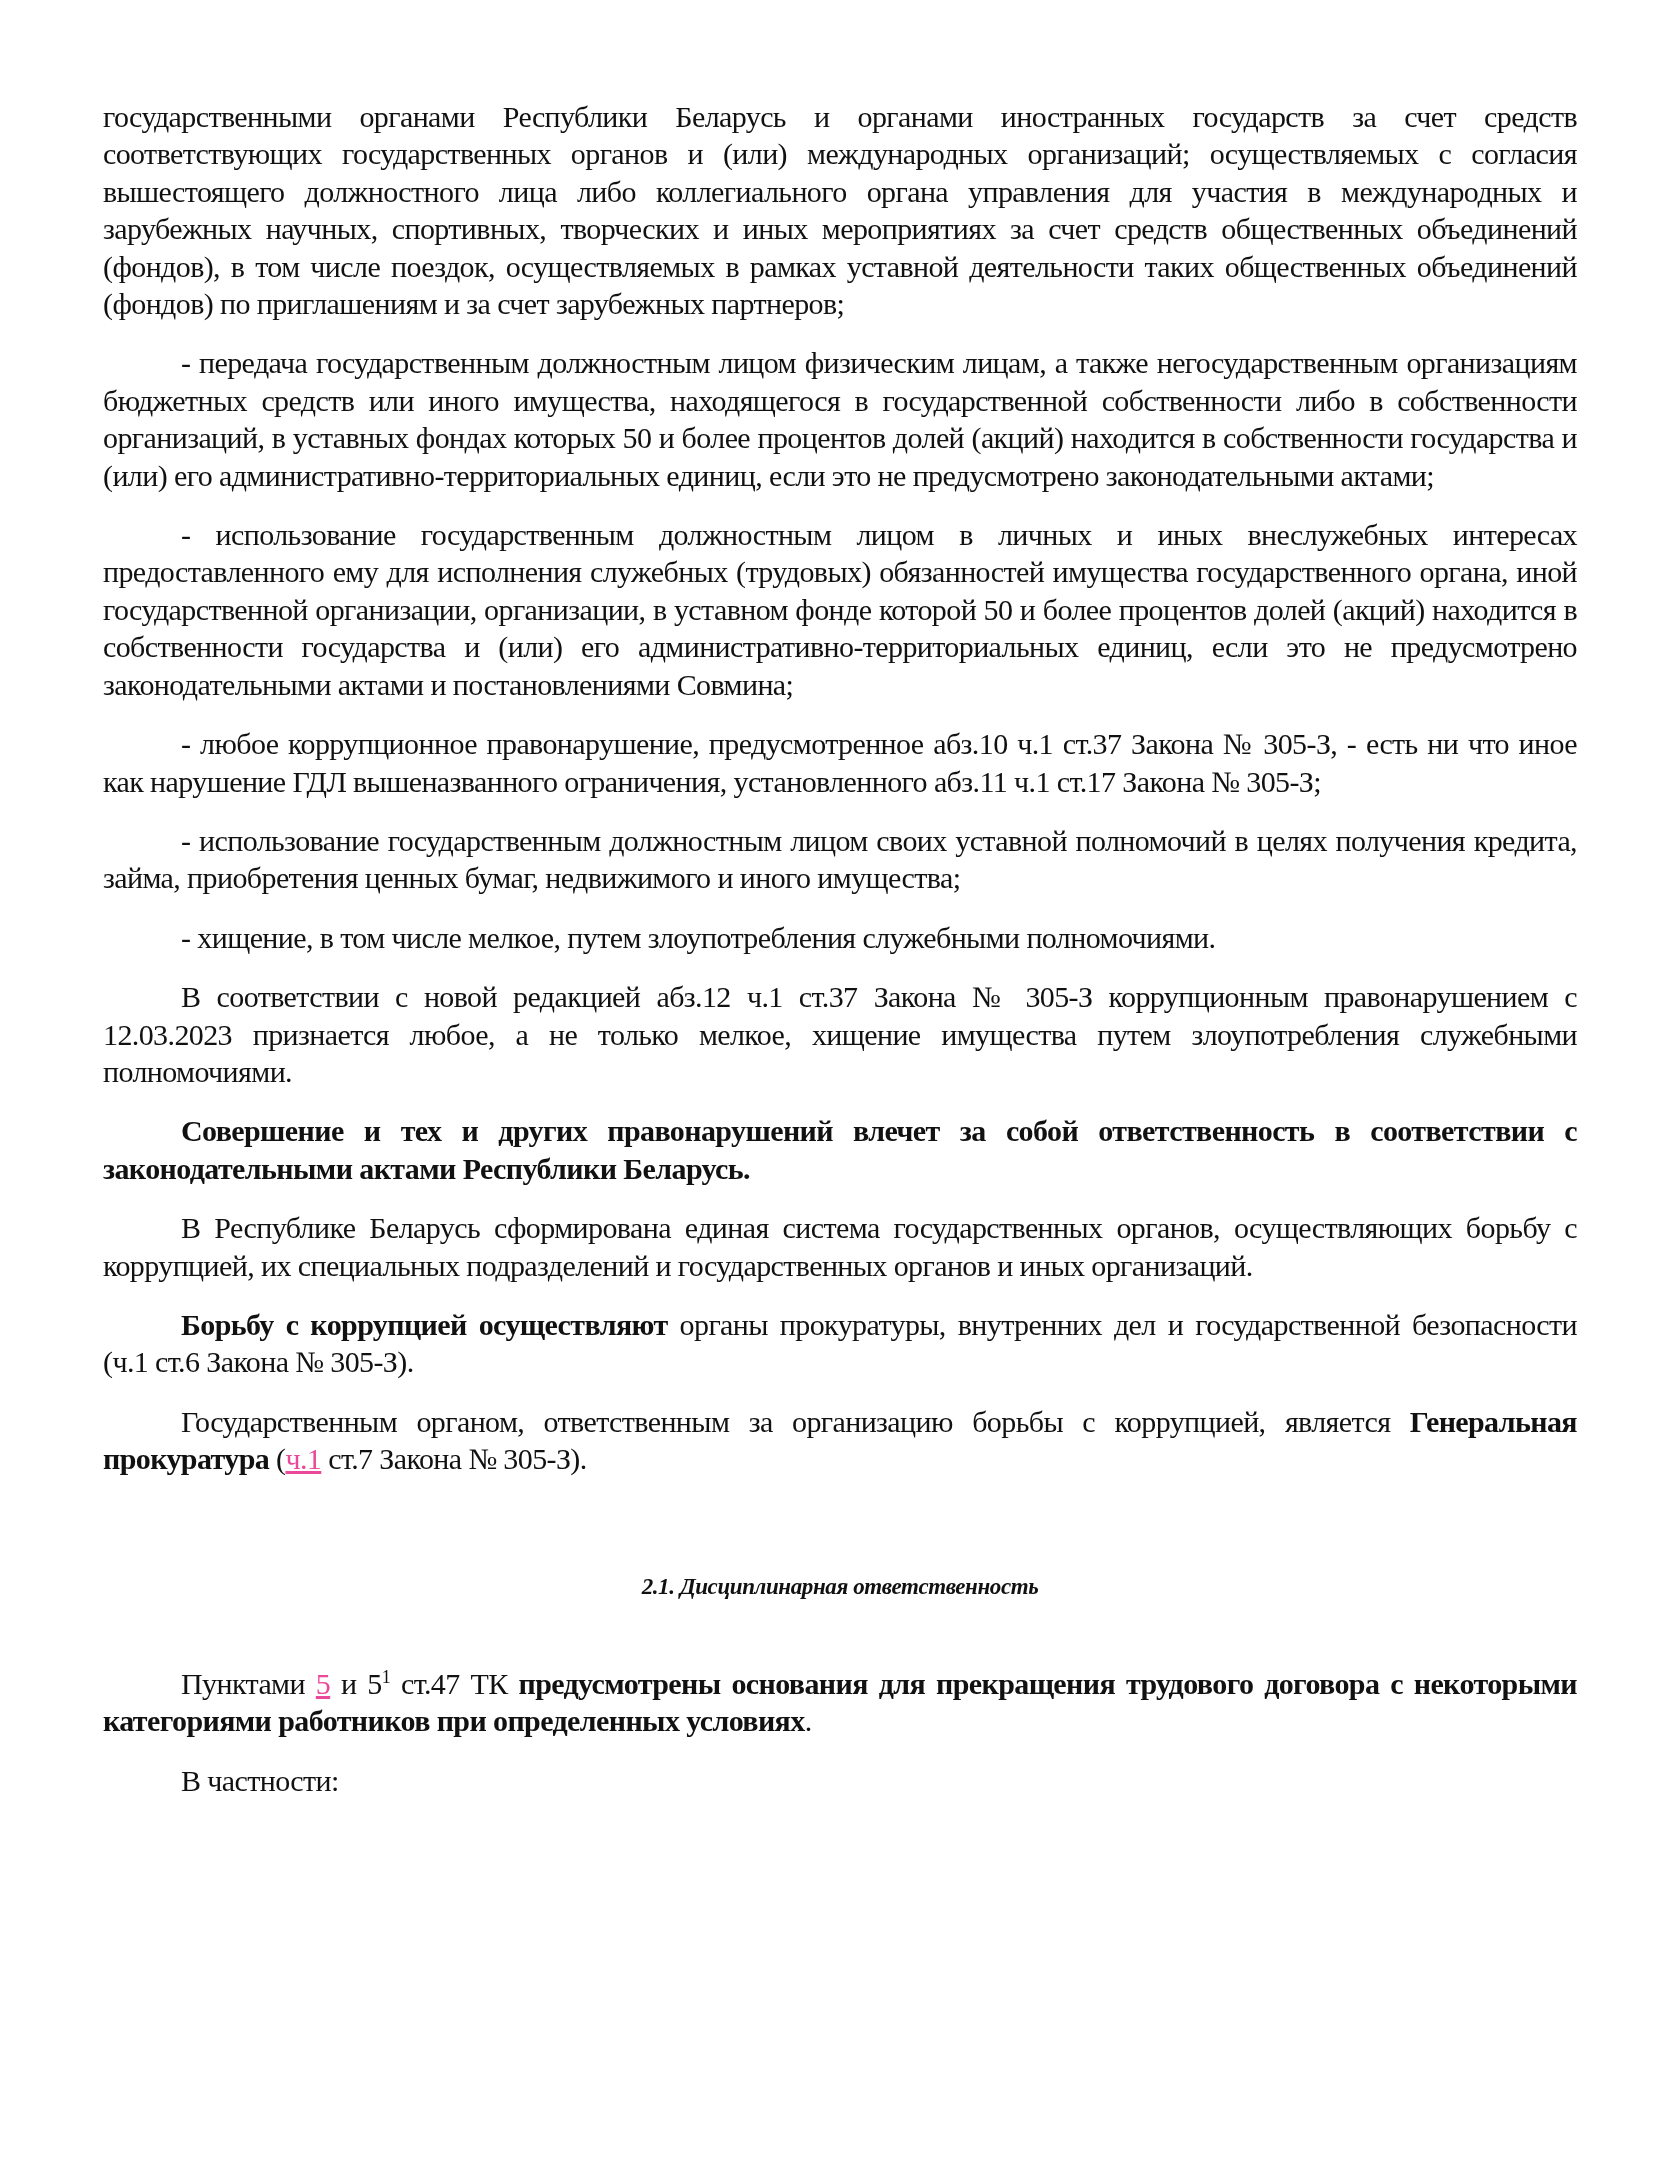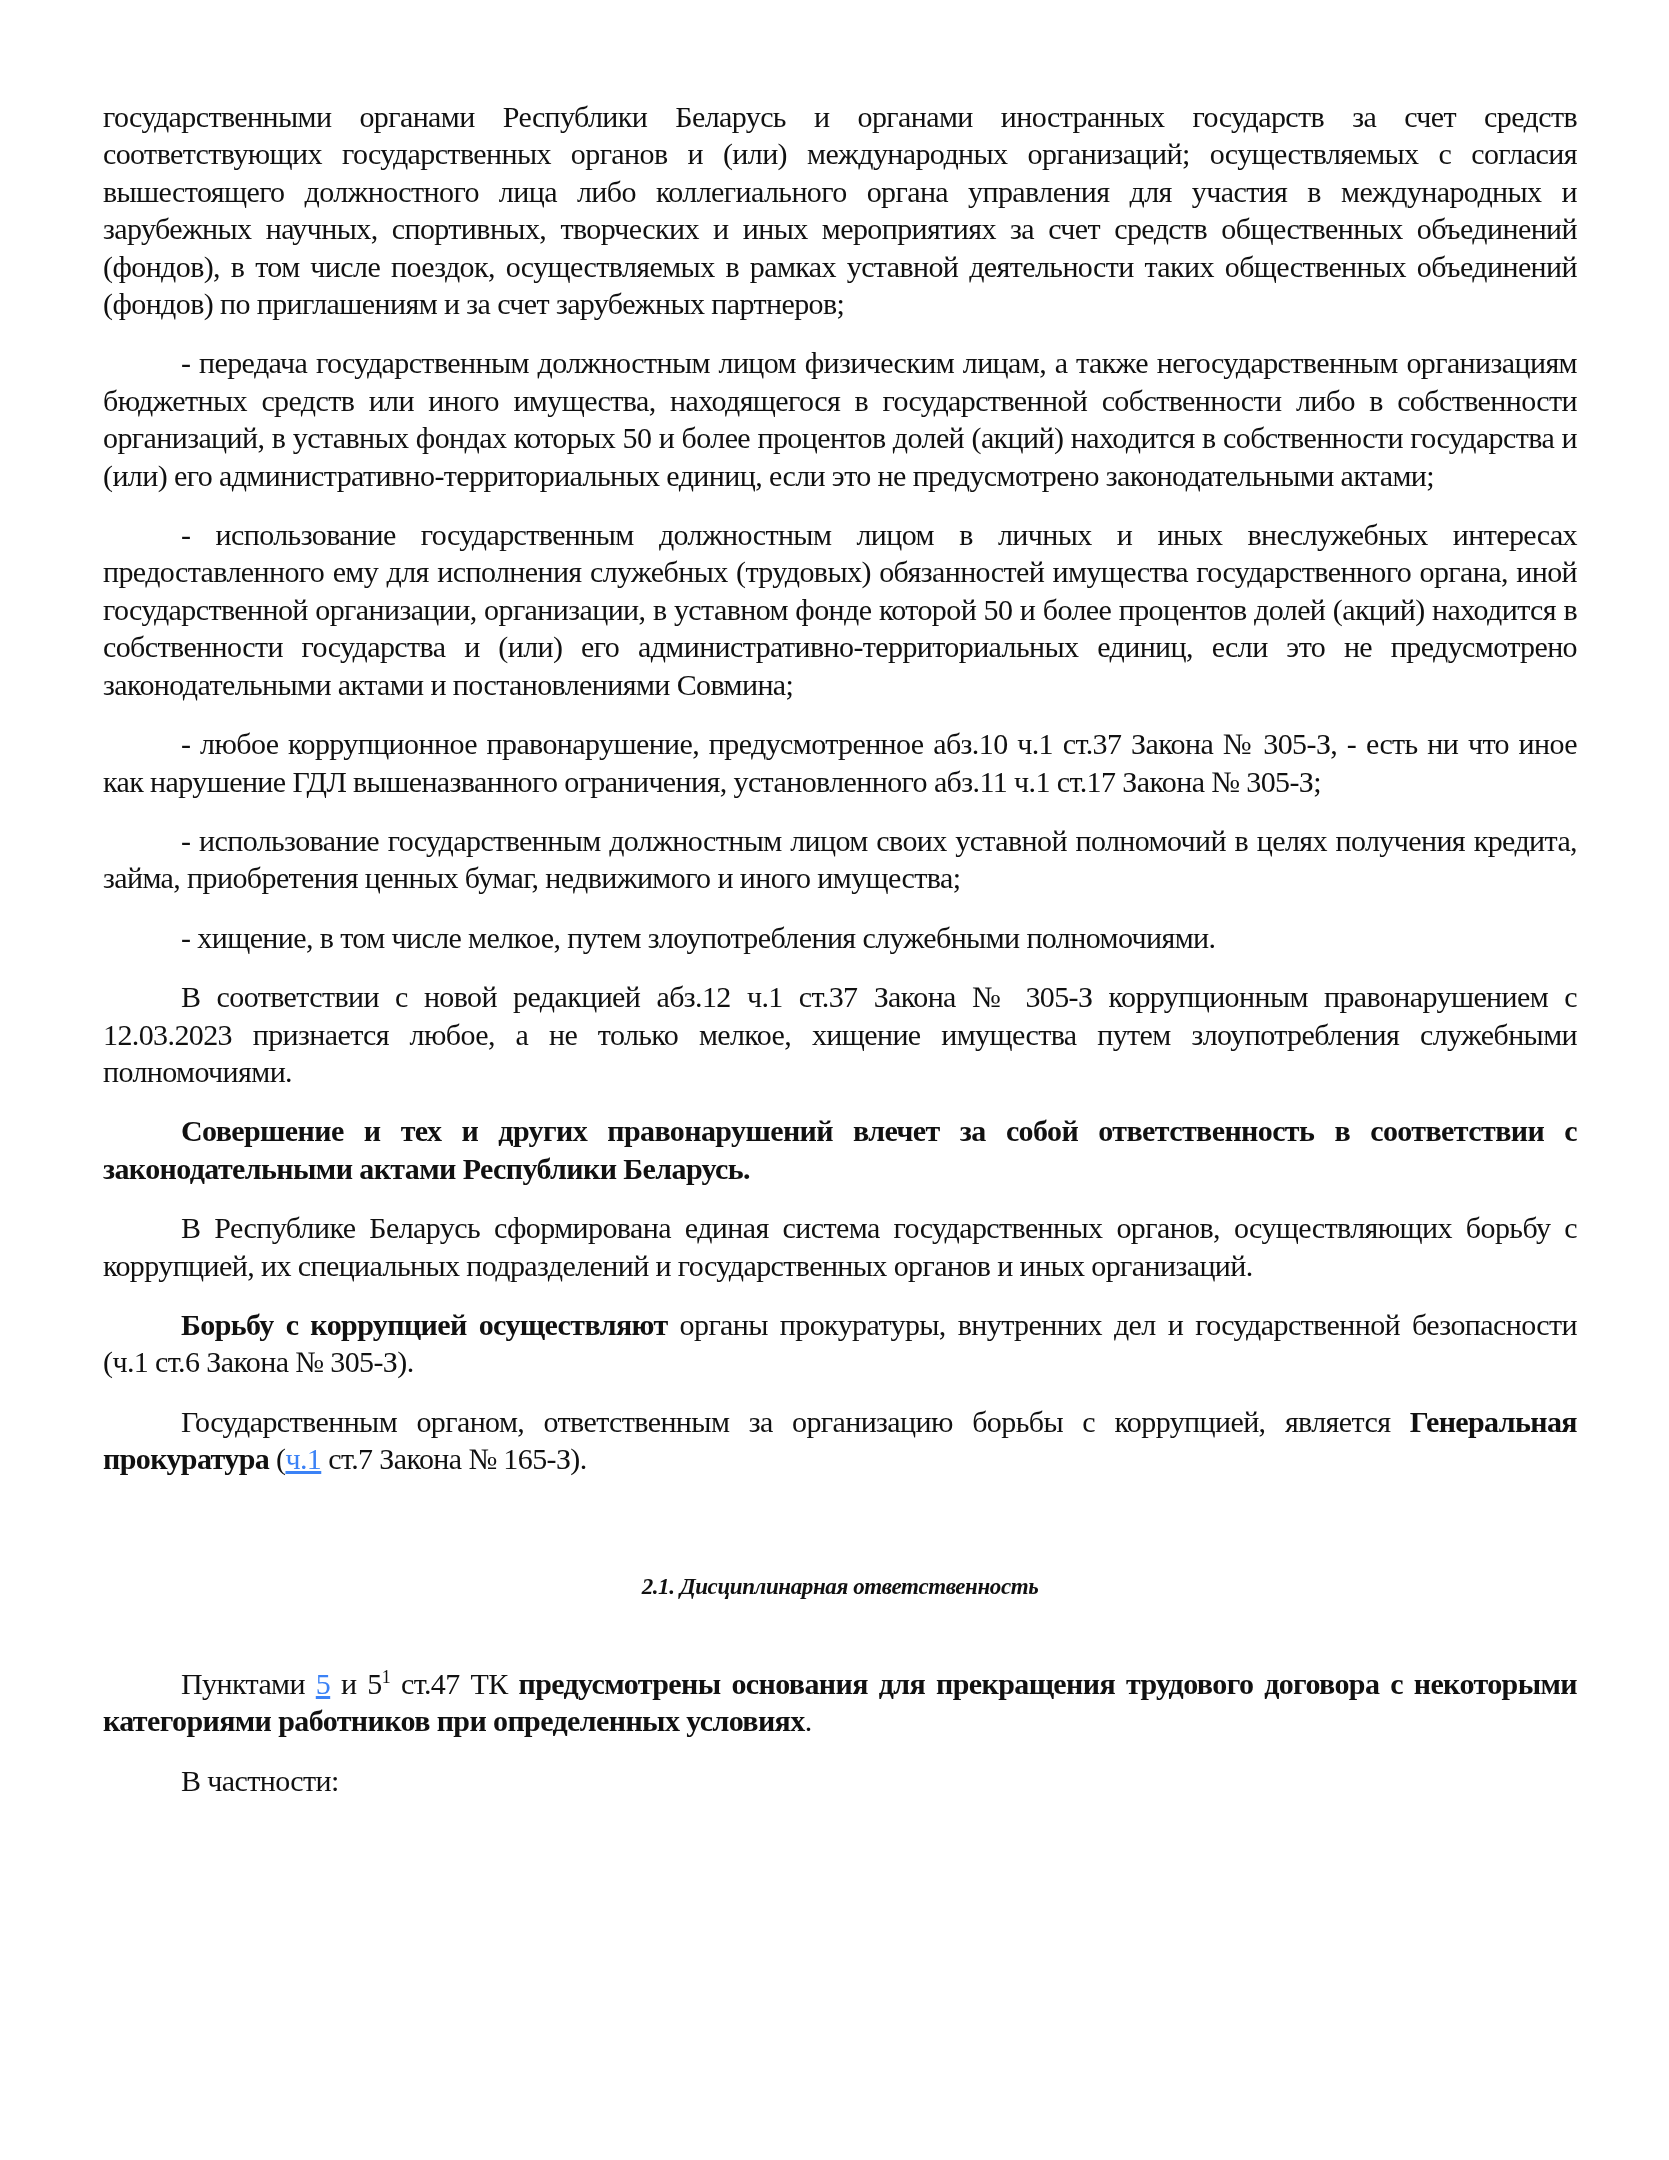--- a/index.html
+++ b/index.html
@@ -16,21 +16,21 @@
     letter-spacing: -0.6px;
   }
   .para {
     margin: 0 0 22px 0;
     text-align: justify;
     text-indent: 0;
   }
   .para.indent { text-indent: 78px; }
   .b { font-weight: bold; }
   a.ref {
-    color: #3b82f6;
+    color: #ec4899;
     text-decoration: underline;
   }
   sup.sup { font-size: 18px; vertical-align: super; line-height: 0; }
   .heading {
     text-align: center;
     font-weight: bold;
     font-style: italic;
     font-size: 23px;
     margin: 90px 0 60px 0;
     letter-spacing: -0.4px;
@@ -44,20 +44,20 @@
       <p class="para"><span>государственными органами Республики Беларусь и органами иностранных государств за счет средств соответствующих государственных органов и (или) международных организаций; осуществляемых с согласия вышестоящего должностного лица либо коллегиального органа управления для участия в международных и зарубежных научных, спортивных, творческих и иных мероприятиях за счет средств общественных объединений (фондов), в том числе поездок, осуществляемых в рамках уставной деятельности таких общественных объединений (фондов) по приглашениям и за счет зарубежных партнеров;</span></p>
       <p class="para indent"><span>- передача государственным должностным лицом физическим лицам, а также негосударственным организациям бюджетных средств или иного имущества, находящегося в государственной собственности либо в собственности организаций, в уставных фондах которых 50 и более процентов долей (акций) находится в собственности государства и (или) его административно-территориальных единиц, если это не предусмотрено законодательными актами;</span></p>
       <p class="para indent"><span>- использование государственным должностным лицом в личных и иных внеслужебных интересах предоставленного ему для исполнения служебных (трудовых) обязанностей имущества государственного органа, иной государственной организации, организации, в уставном фонде которой 50 и более процентов долей (акций) находится в собственности государства и (или) его административно-территориальных единиц, если это не предусмотрено законодательными актами и постановлениями Совмина;</span></p>
       <p class="para indent"><span>- любое коррупционное правонарушение, предусмотренное абз.10 ч.1 ст.37 Закона № 305-З, - есть ни что иное как нарушение ГДЛ вышеназванного ограничения, установленного абз.11 ч.1 ст.17 Закона № 305-З;</span></p>
       <p class="para indent"><span>- использование государственным должностным лицом своих уставной полномочий в целях получения кредита, займа, приобретения ценных бумаг, недвижимого и иного имущества;</span></p>
       <p class="para indent"><span>- хищение, в том числе мелкое, путем злоупотребления служебными полномочиями.</span></p>
       <p class="para indent"><span>В соответствии с новой редакцией абз.12 ч.1 ст.37 Закона № 305-З коррупционным правонарушением с 12.03.2023 признается любое, а не только мелкое, хищение имущества путем злоупотребления служебными полномочиями.</span></p>
       <p class="para indent"><span class="b">Совершение и тех и других правонарушений влечет за собой ответственность в соответствии с законодательными актами Республики Беларусь.</span></p>
       <p class="para indent"><span>В Республике Беларусь сформирована единая система государственных органов, осуществляющих борьбу с коррупцией, их специальных подразделений и государственных органов и иных организаций.</span></p>
       <p class="para indent"><span class="b">Борьбу с коррупцией осуществляют</span><span> органы прокуратуры, внутренних дел и государственной безопасности (ч.1 ст.6 Закона № 305-З).</span></p>
-      <p class="para indent"><span>Государственным органом, ответственным за организацию борьбы с коррупцией, является </span><span class="b">Генеральная прокуратура</span><span> (</span><a class="ref">ч.1</a><span> ст.7 Закона № 165-З).</span></p>
+      <p class="para indent"><span>Государственным органом, ответственным за организацию борьбы с коррупцией, является </span><span class="b">Генеральная прокуратура</span><span> (</span><a class="ref">ч.1</a><span> ст.7 Закона № 305-З).</span></p>
     </div>
   <h2 class="heading">2.1. Дисциплинарная ответственность</h2>
   <div id="after-paras">
       <p class="para indent"><span>Пунктами </span><a class="ref">5</a><span> и 5</span><sup class="sup">1</sup><span> ст.47 ТК </span><span class="b">предусмотрены основания для прекращения трудового договора с некоторыми категориями работников при определенных условиях</span><span>.</span></p>
       <p class="para indent"><span>В частности:</span></p>
     </div>
 </div>
 
 </body></html>

